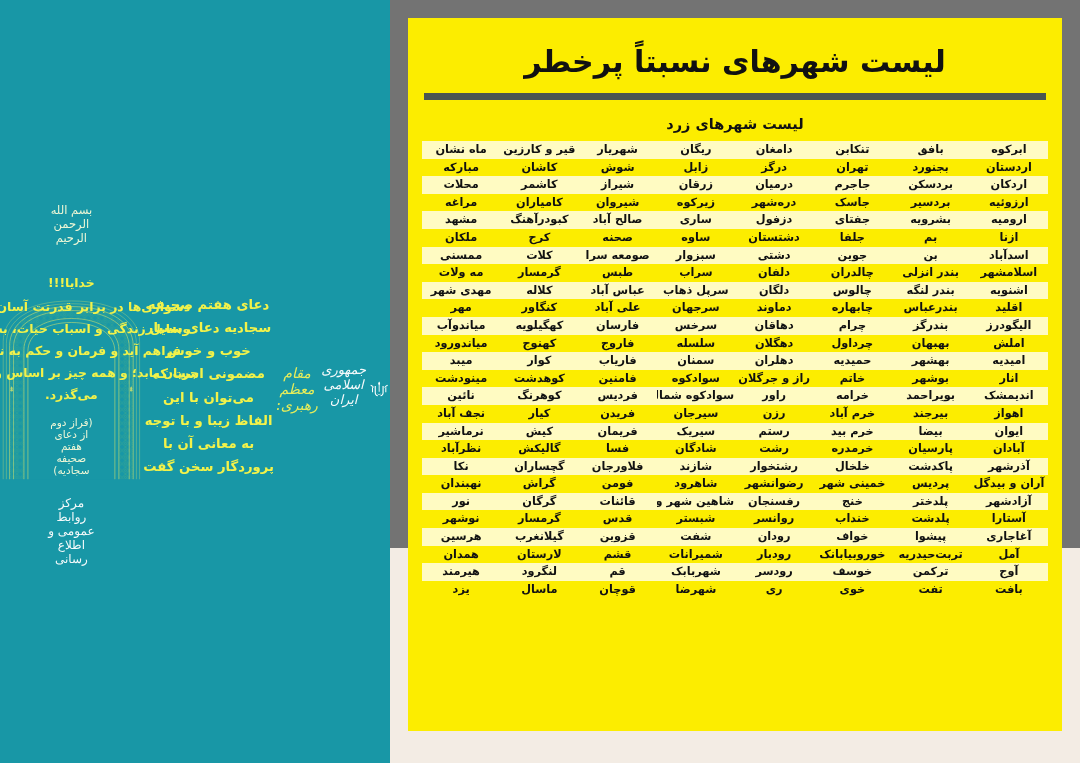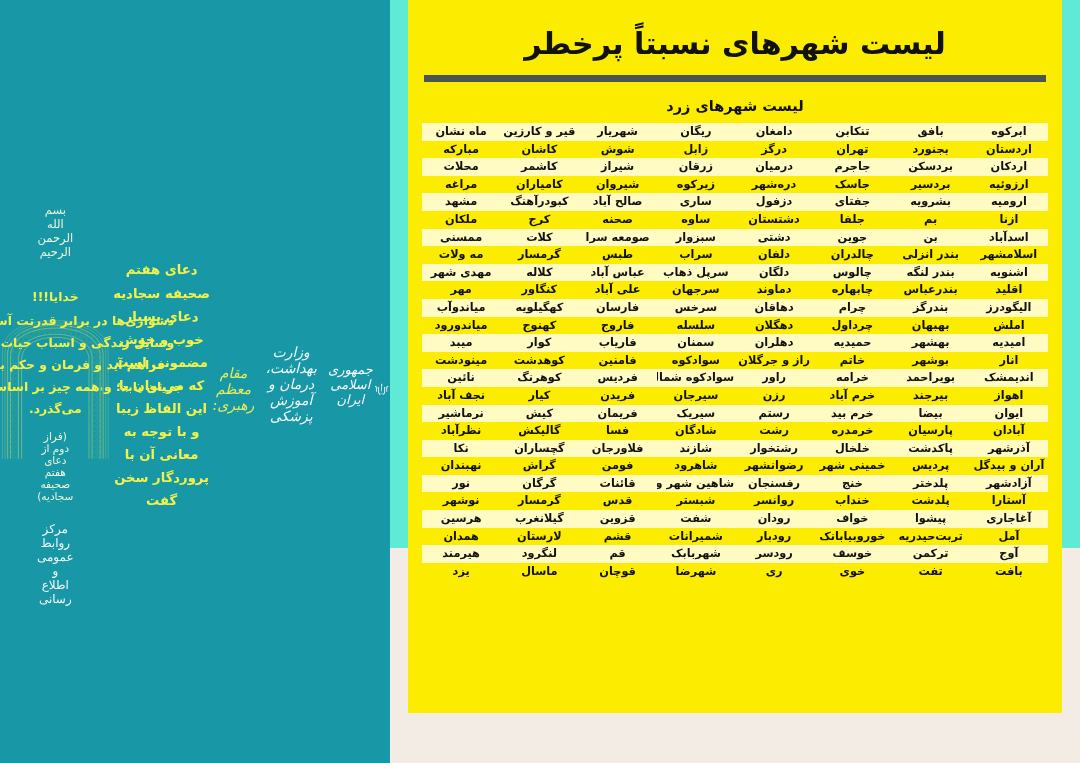--- a/index.html
+++ b/index.html
@@ -127,23 +127,23 @@
     text-align: center;
     margin-top: 20px;
     opacity: .95;
   }
 
   
   .yellow-panel {
     flex: 1 1 auto;
     order: 1;
     height: 548px;
-    background: #5eead4;
+    background: #737373;
     position: relative;
-    padding: 0 18px 0 18px;
+    padding: 18px 18px 0 18px;
   }
   .yellow-card {
     background: #fced00;
     width: 100%;
     height: 713px;
     position: relative;
     padding: 0 14px;
     overflow: hidden;
   }
   .main-title {
@@ -504,21 +504,20 @@
         <path d="M70 24 h-5 v30 c0 6 -4 10 -9 11 v5 c10 -1 14 -8 14 -16 z"></path>
         <path d="M18 30 h4.5 v22 h-4.5 z"></path>
         <path d="M77.5 30 h4.5 v22 h-4.5 z"></path>
         <path d="M42 56 c3 6 13 6 16 0 c-2 9 -14 9 -16 0 z"></path>
         <path d="M12 18 c8 2 14 8 16 16 c-6 -6 -11 -9 -16 -10 z"></path>
         <path d="M88 18 c-8 2 -14 8 -16 16 c6 -6 11 -9 16 -10 z"></path>
       </svg>
     </div>
 
     <div class="gov-line">جمهوری اسلامی ایران</div>
-    <div class="gov-line2">وزارت بهداشت، درمان و آموزش پزشکی</div>
 
     <div class="leader-label">مقام معظم رهبری:</div>
     <div class="leader-quote">دعای هفتم صحیفه سجادیه دعای بسیار خوب و خوش مضمونی است که می‌توان با این الفاظ زیبا و با توجه به معانی آن با پروردگار سخن گفت</div>
 
     <div class="arch-wrap">
       <svg class="arch-svg" viewBox="0 0 358 455" xmlns="http://www.w3.org/2000/svg">
         <defs>
           <pattern id="lattice" width="17" height="17" patternUnits="userSpaceOnUse">
             <path d="M0 8.5 L8.5 0 L17 8.5 L8.5 17 Z" fill="none" stroke="#9fd44f" stroke-width="0.8" opacity="0.55"></path>
             <circle cx="8.5" cy="8.5" r="2.6" fill="none" stroke="#9fd44f" stroke-width="0.7" opacity="0.5"></circle>

